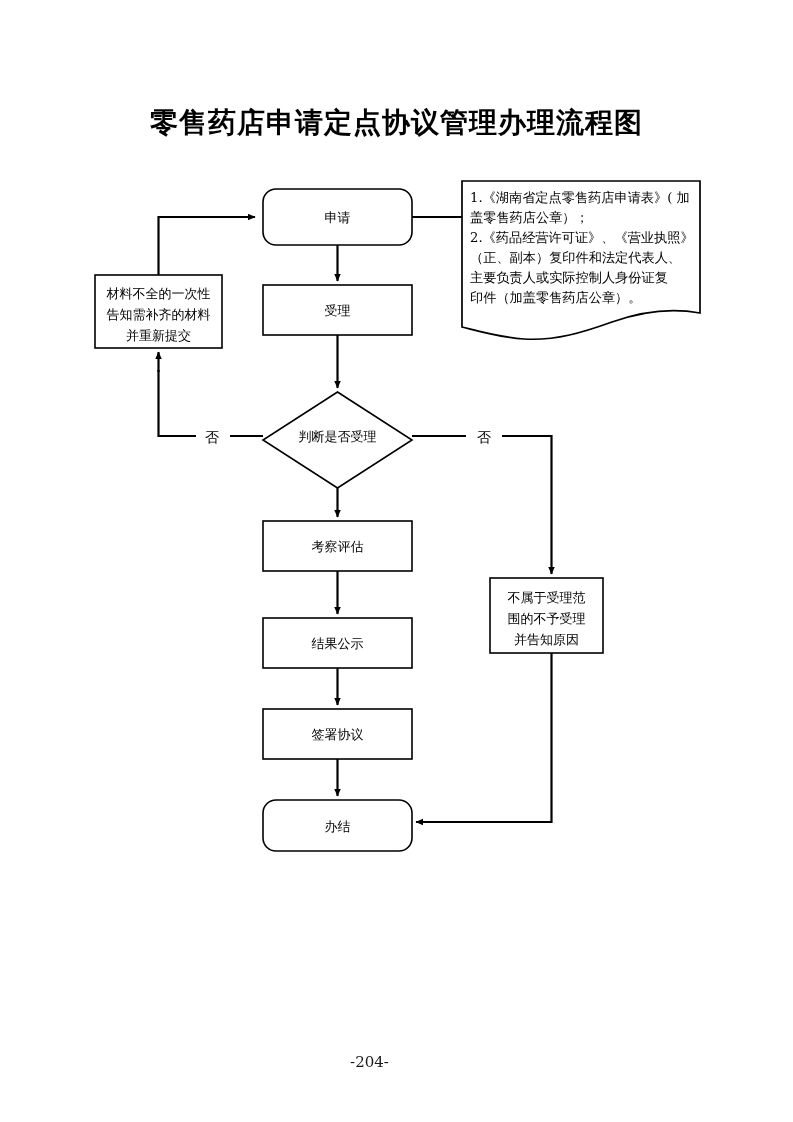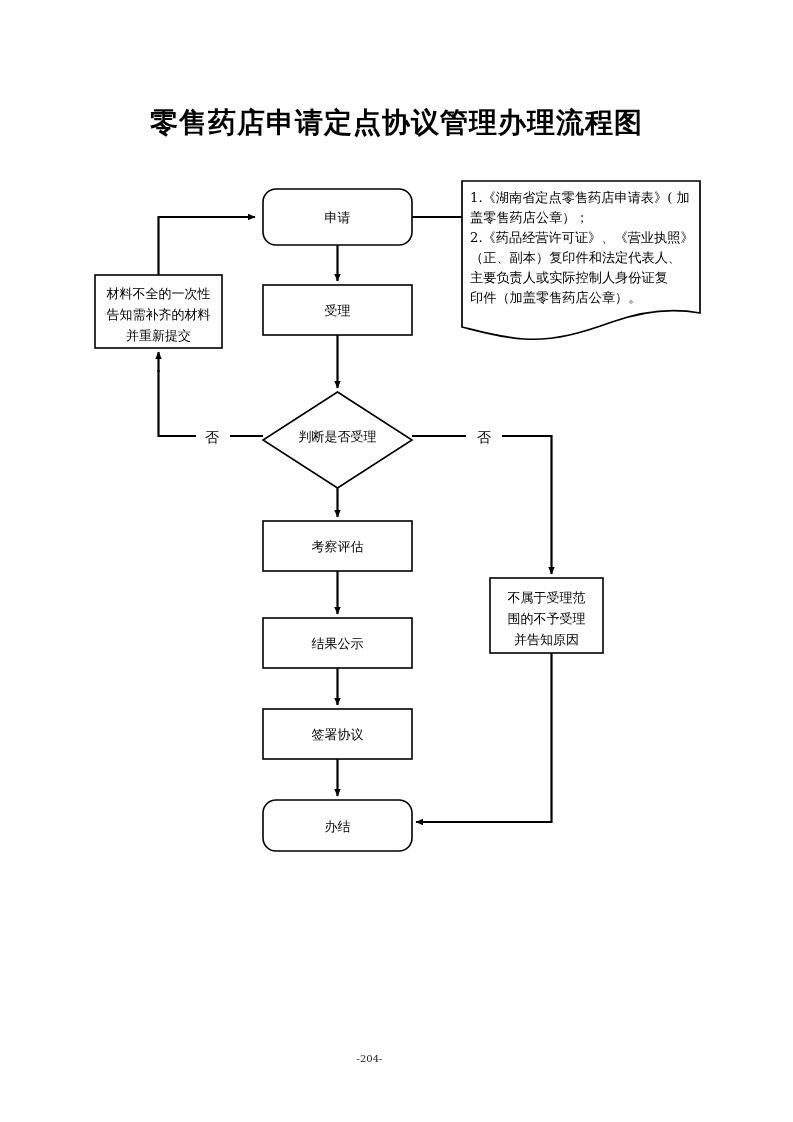--- a/index.html
+++ b/index.html
@@ -33,21 +33,21 @@
     letter-spacing: 1px;
     color: #000000;
   }
   .page-number {
     position: absolute;
     left: 0;
     top: 1053px;
     width: 739px;
     text-align: center;
     font-family: "DejaVu Serif", "Liberation Serif", serif;
-    font-size: 10px;
+    font-size: 15px;
     color: #1a1a1a;
   }
   svg.flow {
     position: absolute;
     left: 0;
     top: 0;
     width: 793px;
     height: 1122px;
   }
   svg.flow text {

